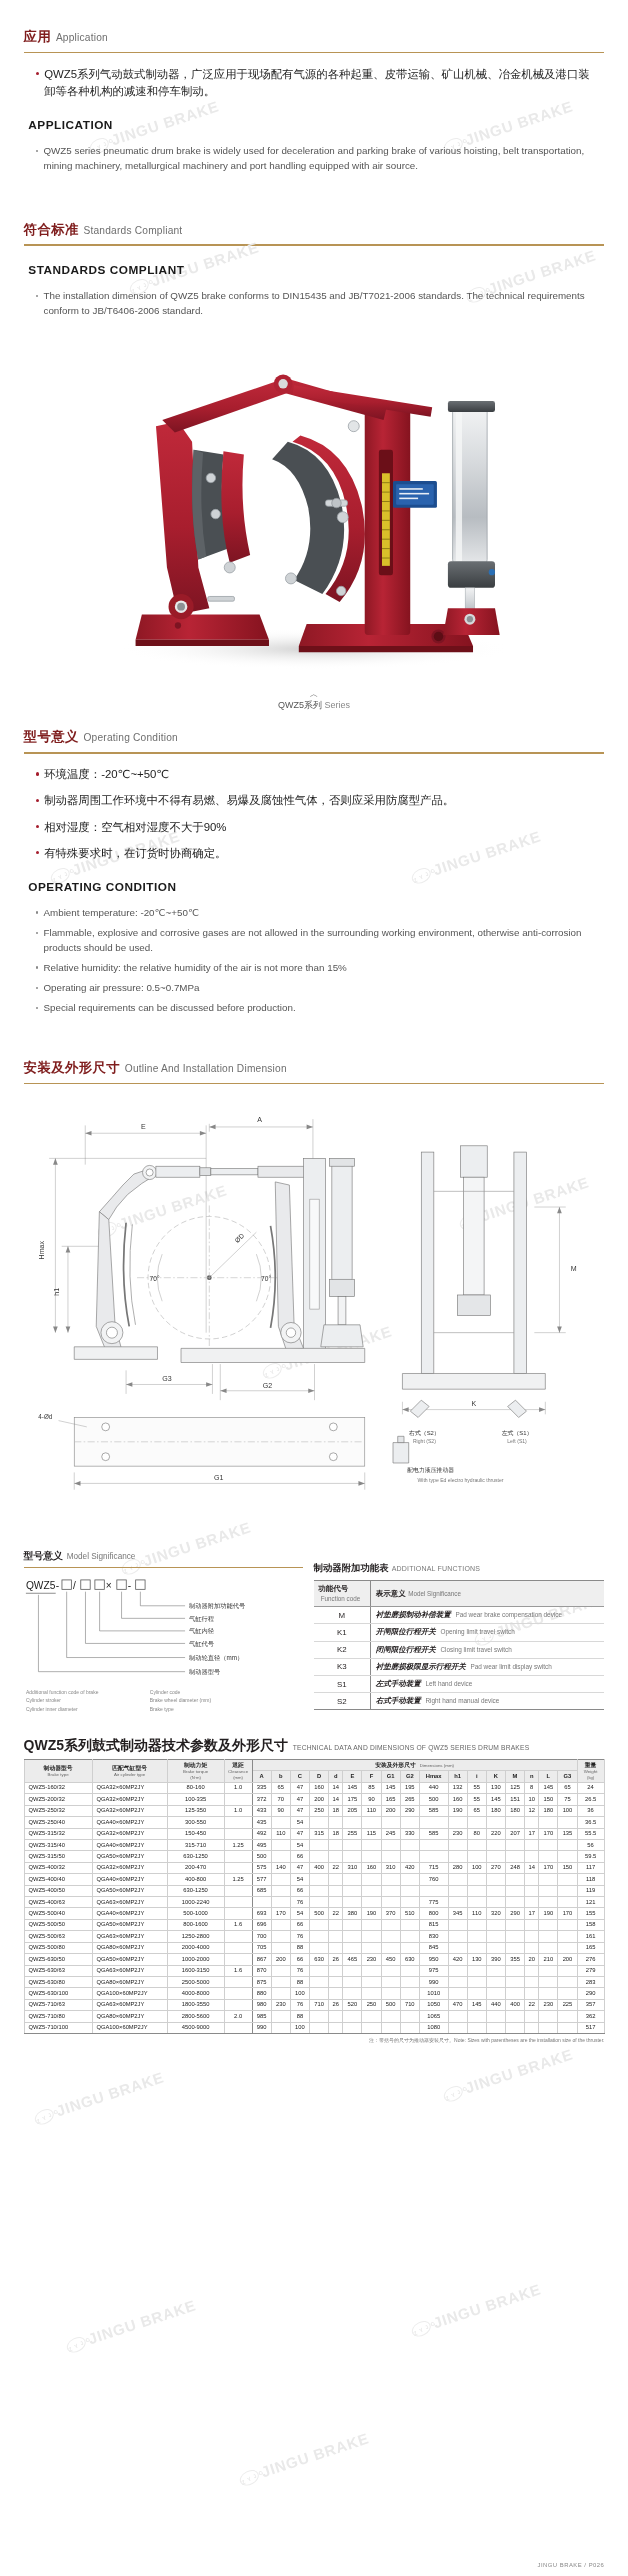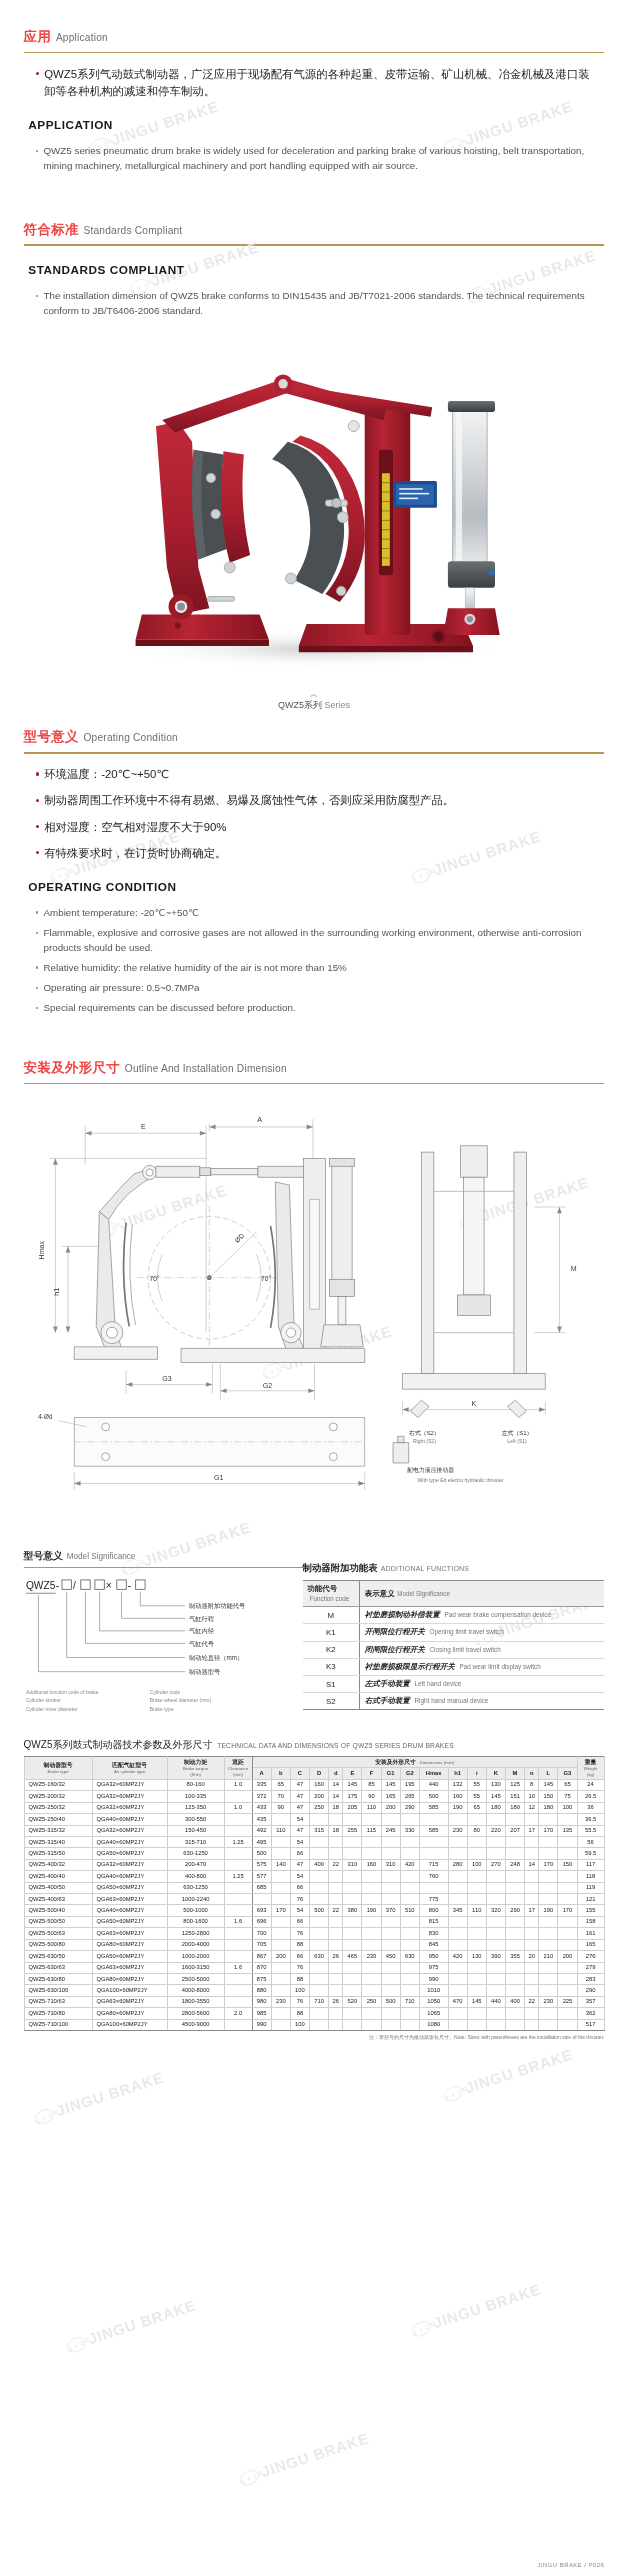--- a/index.html
+++ b/index.html
@@ -23,21 +23,21 @@
   }
   .wm .seal{
     display:inline-block; width:20.4px; height:14px; border:1.2px solid #ececec;
     border-radius:50%; font-size:5.5px; text-align:center; line-height:14px;
     margin-right:3.1px; transform: rotate(-10deg); vertical-align:middle;
   }
 
   
   .sec-head { position:relative; z-index:2; margin: 0; padding: 0; }
   .sec-head .cn {
-    font-size:13.4px; font-weight:bold; color:#ef4444; letter-spacing:0.4px;
+    font-size:13.4px; font-weight:bold; color:#7f1d1d; letter-spacing:0.4px;
   }
   .sec-head .en {
     font-size:10.2px; color:#6e6e6e; font-weight:normal; margin-left:4.7px;
     letter-spacing:0.2px;
   }
   .rule { height:1.6px; background:#b89455; margin-top:5.5px; margin-bottom:12.6px; }
 
   
   ul.blist { list-style:none; margin:12px; padding:0; position:relative; z-index:2;}
   ul.blist li {
@@ -59,21 +59,21 @@
   .photo-wrap { position:relative; z-index:2; margin-top:14px; height:369px; }
   .caption { text-align:center; font-size:9px; color:#555; margin-top:-6.3px; }
   .caption .car { display:block; font-size:8.6px; color:#777; line-height:1;}
   .caption .en { color:#888; }
 
   
   .draw-panel { position:relative; z-index:2; width:581px; height:440px; margin-top:3.1px;}
   .draw-panel svg { display:block; }
 
   
-  .two-col { display:flex; position:relative; z-index:2; margin-top:11px;}
+  .two-col { display:flex; gap:11px; position:relative; z-index:2; margin-top:11px;}
   .col-l { width:279px; }
   .col-r { width:302px; }
   .mini-head .cn { font-size:9.8px; font-weight:bold;}
   .mini-head .en { font-size:8.2px; color:#777; margin-left:3.9px;}
   .mini-rule { height:1.2px; background:#b89455; margin:3.9px 0 7.9px;}
 
   .fn-title .cn { font-size:9.4px; font-weight:bold; }
   .fn-title .en { font-size:7px; color:#777; margin-left:3.1px; letter-spacing:0.2px;}
   table.fn {
     width:100%; border-collapse:collapse; margin-top:4.7px;
@@ -85,21 +85,21 @@
   table.fn thead th { background:#efefef; border-top:1.1px solid #8a8a8a; border-bottom:0.8px solid #9a9a9a; font-size:7.5px;}
   table.fn thead th .en { color:#777; font-weight:normal; font-size:6.3px; margin-left:2.4px;}
   table.fn td.code { text-align:center; width:57px; font-size:7.9px; border-right:0.9px solid #8a8a8a;}
   table.fn th.codeh { text-align:left; border-right:0.9px solid #8a8a8a;}
   table.fn td .cn { font-weight:bold; font-size:7.5px;font-style:italic;}
   table.fn td .en { color:#777; font-size:6.4px; margin-left:4.7px;}
   table.fn tbody tr:last-child td { border-bottom:1.1px solid #8a8a8a;}
 
   
   .tbl-title { margin-top:20.4px; position:relative; z-index:2; }
-  .tbl-title .cn { font-size:10px; font-weight:normal; }
+  .tbl-title .cn { font-size:14px; font-weight:bold; }
   .tbl-title .en { font-size:6.7px; color:#666; margin-left:4.7px; letter-spacing:0.2px;}
   table.data {
     width:581px; border-collapse:collapse; margin-top:3.9px;
     font-size:5.7px; position:relative; z-index:2;
     font-family:"Liberation Sans", sans-serif;
   }
   table.data th, table.data td {
     border:0.5px solid #cfcfcf; text-align:center; padding:1.6px 0.8px;
     color:#222; line-height:1.25;
   }

